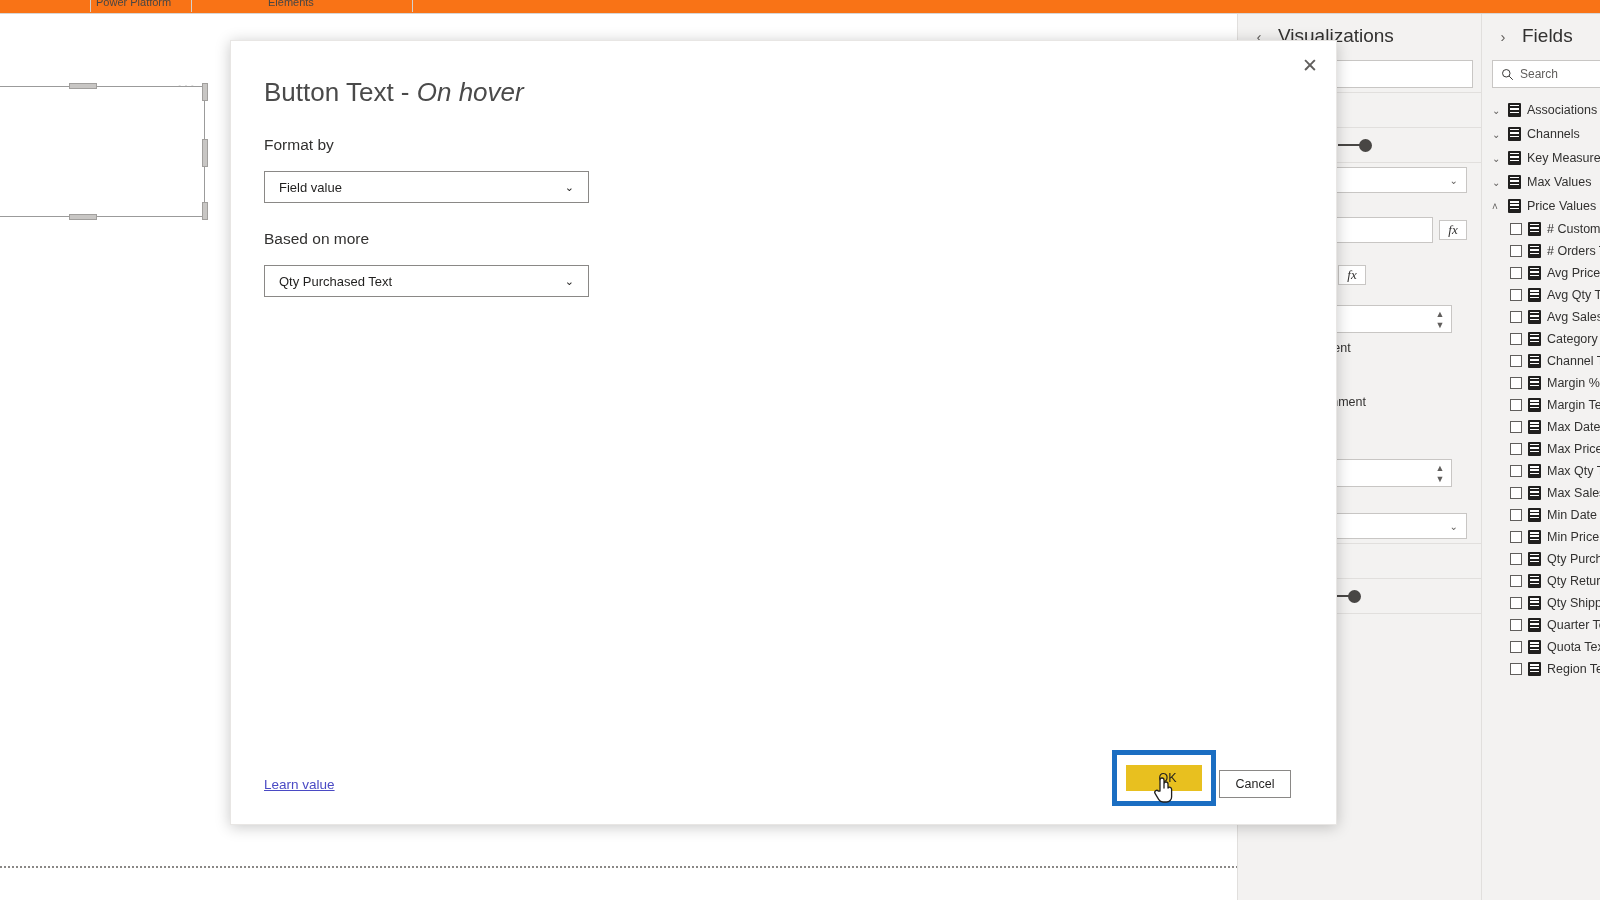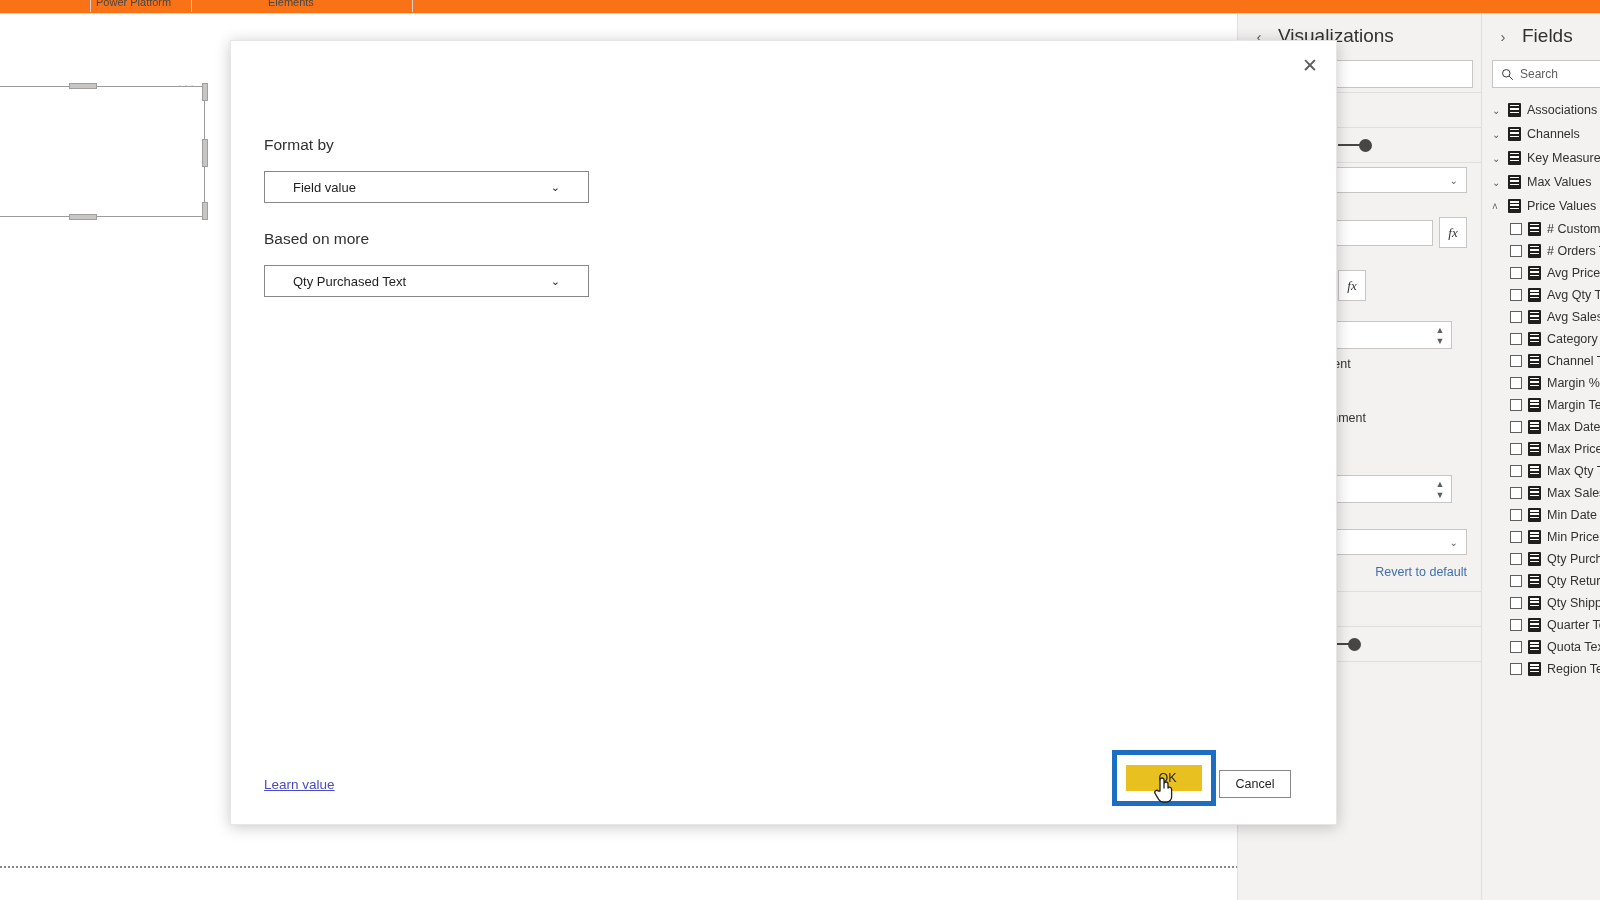--- a/index.html
+++ b/index.html
@@ -97,21 +97,21 @@
     display: flex; align-items: center; justify-content: space-between;
     padding: 0 8px; font-size: 12px; color: #323130;
   }
   .chev-sm { font-size: 10px; color: #605e5c; }
   .lbl { padding: 6px 14px 2px 14px; font-size: 12.5px; color: #323130; white-space: nowrap; }
   .inp-fx { display: flex; align-items: center; gap: 6px; padding: 0 14px; }
   .inp {
     flex: 1; height: 26px; background: #ffffff; border: 1px solid #c8c6c4;
   }
   .fx-btn {
-    width: 28px; height: 31px; background: #ffffff; border: 1px solid #c8c6c4;
+    width: 28px; height: 20px; background: #ffffff; border: 1px solid #c8c6c4;
     display: flex; align-items: center; justify-content: center;
     font-family: "Liberation Serif", serif; font-style: italic; font-size: 13px; color: #323130;
   }
   .spinner {
     margin: 2px 14px; width: 200px; height: 28px; background: #ffffff;
     border: 1px solid #c8c6c4; display: flex; justify-content: flex-end;
   }
   .spin-arrows {
     width: 22px; display: flex; flex-direction: column; align-items: center;
     justify-content: center; gap: 1px; font-size: 9px; color: #605e5c;
@@ -175,21 +175,21 @@
     font-size: 26px; color: #4a4a4a; font-weight: 300; white-space: nowrap;
   }
   .dlg-title .ital { font-style: italic; }
   .dlg-lbl {
     position: absolute; left: 33px; font-size: 15.5px; color: #323130;
   }
   .dlg-select {
     position: absolute; left: 33px; width: 325px; height: 32px;
     background: #ffffff; border: 1px solid #8a8886;
     display: flex; align-items: center; justify-content: space-between;
-    padding: 0 28px; font-size: 13px; color: #201f1e; cursor: pointer;
+    padding: 0 14px; font-size: 13px; color: #201f1e; cursor: pointer;
   }
   .dlg-select .cv { font-size: 11px; color: #201f1e; }
   .learn {
     position: absolute; left: 33px; bottom: 32px; font-size: 13.5px;
     color: #4a4ac4; text-decoration: underline; cursor: pointer;
   }
   .btn-cancel {
     position: absolute; right: 45px; bottom: 26px; width: 72px; height: 28px;
     background: #ffffff; border: 1px solid #8a8886;
     display: flex; align-items: center; justify-content: center;
@@ -316,21 +316,20 @@
       <span class="spin-arrows">
         <span>▲</span>
           <span>▼</span>
       </span>
     </div>
     <div class="lbl">Font family</div>
     <div class="ctl-select">
       <span>Segoe UI</span>
       <span class="chev-sm">⌄</span>
     </div>
-    <div class="revert">Revert to default</div>
     <div class="divider"></div>
     <div class="row">
       <span class="row-label"></span>
       <span class="toggle-wrap">
         <span>On</span>
         <span class="toggle">
           <span class="track"></span>
             <span class="knob"></span>
         </span>
       </span>
@@ -496,20 +495,23 @@
         <div class="fld-row">
           <span class="cbx"></span>
           <span class="tbl-ico"></span>
           <span>Region Text</span>
         </div>
       </div>
   </div>
 
   <div class="dlg-shadow">
     <div class="dlg-close">✕</div>
+    <div class="dlg-title">
+      <span>Button Text - </span><span class="ital">On hover</span>
+    </div>
     <div class="dlg-lbl" style="top:95px;">Format by</div>
     <div class="dlg-select" style="top:130px;">
       <span>Field value</span>
       <span class="cv">⌄</span>
     </div>
     <div class="dlg-lbl" style="top:189px;">Based on more</div>
     <div class="dlg-select" style="top:224px;">
       <span>Qty Purchased Text</span>
       <span class="cv">⌄</span>
     </div>

